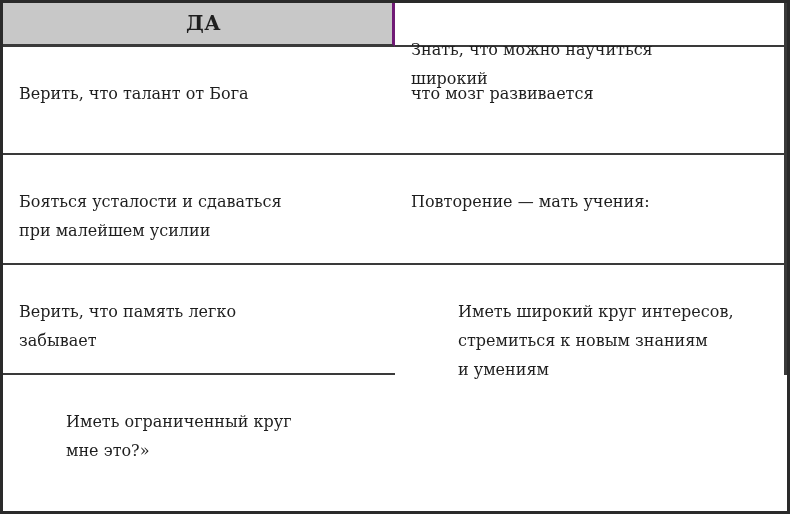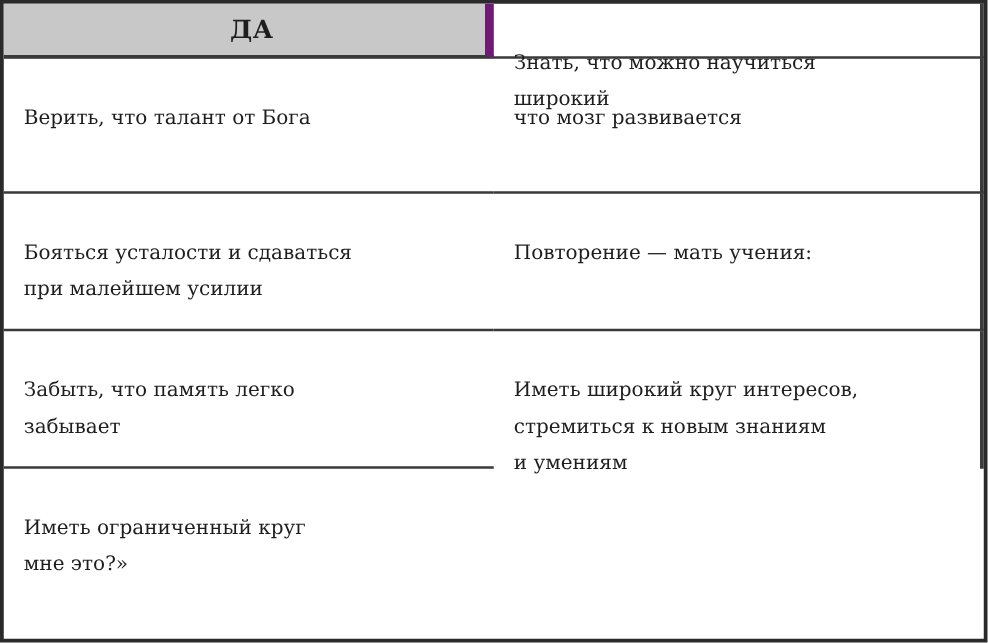--- a/index.html
+++ b/index.html
@@ -16,32 +16,32 @@
       color: #1e1e1e;
     }
     .cell {
       box-sizing: border-box;
       border-bottom: 2px solid #3a3a3a;
       font-size: 16px;
       line-height: 29px;
       padding: 32px 16px 0 16px;
     }
     .cell.left { border-right: 3px solid #3a3a3a; }
-    .cell.last { border-bottom: none; }
+    .cell.last { border-bottom: none; margin-left: 47px; }
     .head {
       background: #c8c8c8;
       border-bottom: 3px solid #3a3a3a;
       font-weight: bold;
       font-size: 20px;
       text-align: center;
       padding: 0;
       display: flex; align-items: center; justify-content: center;
       letter-spacing: 0.5px;
     }
-    .head.left { border-right: 7px solid #701a75; padding-left: 12px; }
+    .head.left { border-right: 3px solid #701a75; padding-left: 12px; }
     .line { display: block; white-space: nowrap; }
   </style>
 </head>
 <body>
 
 <div class="table">
   <div class="cell head left">
       <span>ДА</span>
     </div>
 
@@ -58,21 +58,21 @@
   </div>
   <div class="cell">
     <span class="line">Бояться усталости и сдаваться</span>
     <span class="line">при малейшем усилии</span>
   </div>
 
   <div class="cell left">
     <span class="line">Повторение — мать учения:</span>
   </div>
   <div class="cell">
-    <span class="line">Забыть, что память легко</span>
+    <span class="line">Верить, что память легко</span>
     <span class="line">забывает</span>
   </div>
 
   <div class="cell left last">
     <span class="line">Иметь широкий круг интересов,</span>
     <span class="line">стремиться к новым знаниям</span>
     <span class="line">и умениям</span>
   </div>
   <div class="cell last">
     <span class="line">Иметь ограниченный круг</span>

